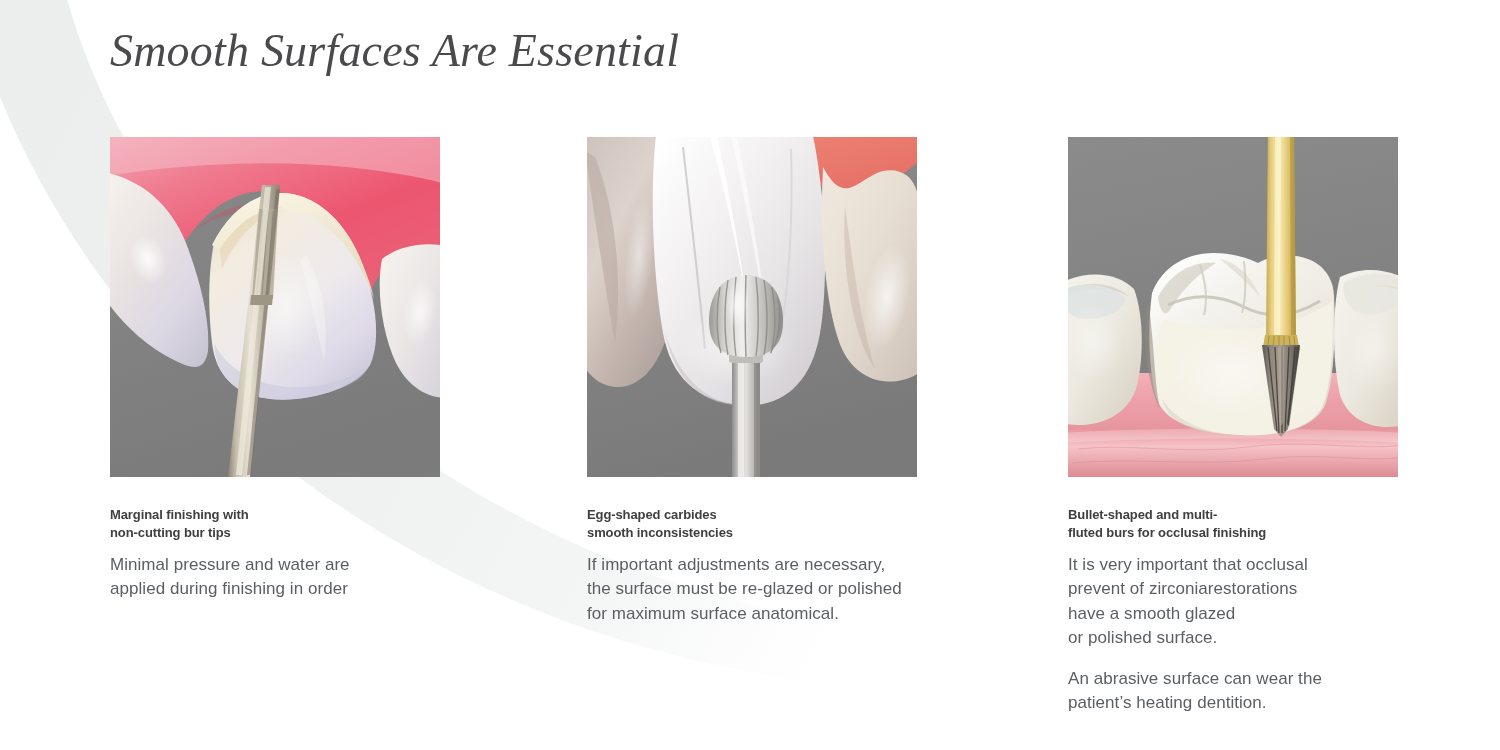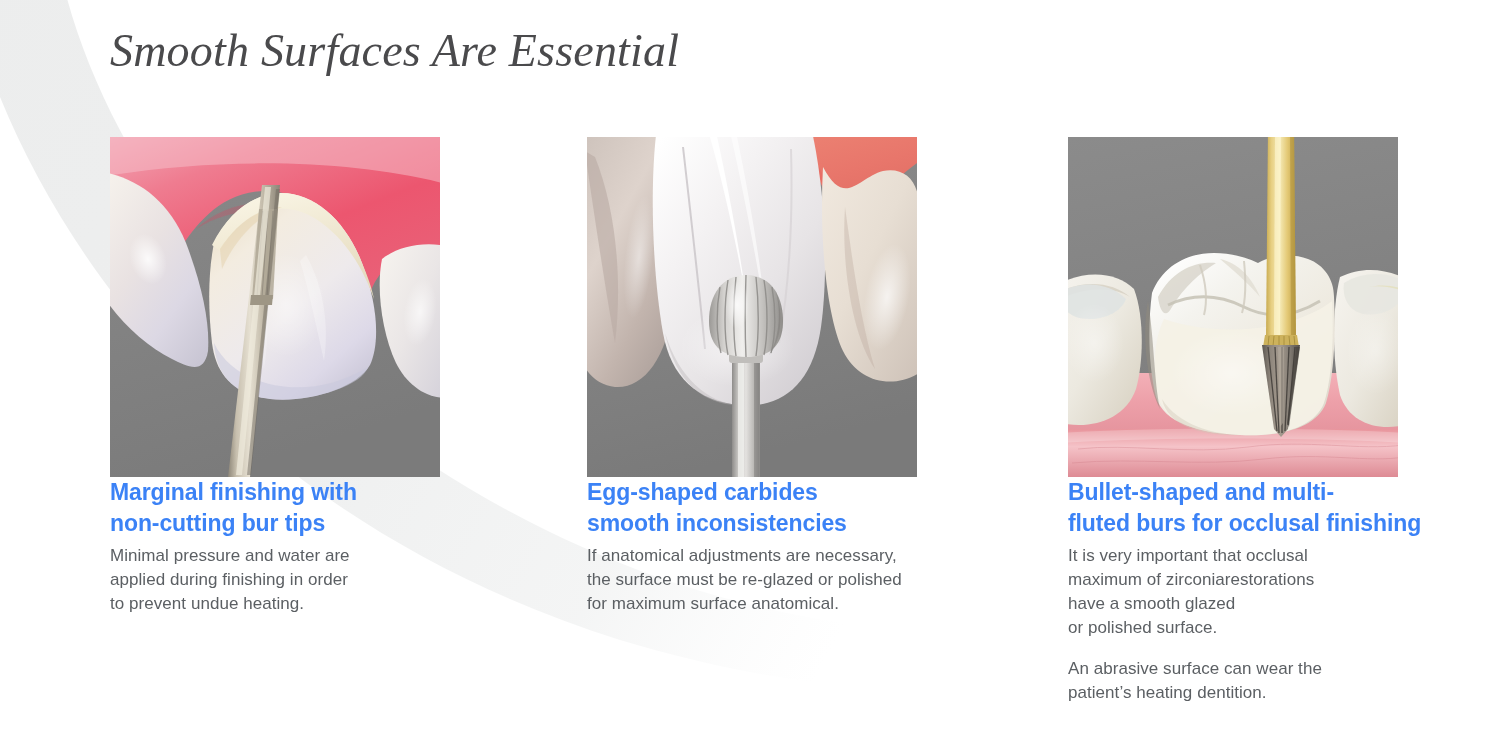--- a/index.html
+++ b/index.html
@@ -54,28 +54,29 @@
   .figure {
     width:330px; height:340px;
     display:block;
     background:#828282;
     overflow:hidden;
     position:relative;
   }
   .figure svg { display:block; }
 
   .card-heading {
-    font-size:23px;
+    margin-top:29px;
+    font-size:13px;
     font-weight:bold;
     line-height:1.36;
-    color:#3b82f6;
+    color:#404040;
     letter-spacing:-0.1px;
   }
   .card-body {
-    margin-top:4px;
+    margin-top:12px;
     font-size:17px;
     line-height:1.42;
     color:#5b5f63;
     letter-spacing:0.05px;
   }
   .card-body + .card-body { margin-top:17px; }
   .nowrapline { display:block; }
 </style>
 </head>
 <body>
@@ -229,21 +230,20 @@
       </div>
 
       <div class="card-heading">
         <span class="nowrapline">Marginal finishing with</span>
         <span class="nowrapline">non-cutting bur tips</span>
       </div>
 
       <p class="card-body">
         <span class="nowrapline">Minimal pressure and water are</span>
         <span class="nowrapline">applied during finishing in order</span>
-        <span class="nowrapline">to prevent undue heating.</span>
       </p>
     </div>
 
     <div class="col col-1">
 
       <div class="figure">
         <svg width="330" height="340" viewBox="0 0 330 340" aria-hidden="true">
           <defs>
             <linearGradient id="c2bg" x1="0" y1="0" x2="0.25" y2="1">
               <stop offset="0" stop-color="#8d8d8d"></stop>
@@ -374,21 +374,21 @@
           </g>
         </svg>
       </div>
 
       <div class="card-heading">
         <span class="nowrapline">Egg-shaped carbides</span>
         <span class="nowrapline">smooth inconsistencies</span>
       </div>
 
       <p class="card-body">
-        <span class="nowrapline">If anatomical adjustments are necessary,</span>
+        <span class="nowrapline">If important adjustments are necessary,</span>
         <span class="nowrapline">the surface must be re-glazed or polished</span>
         <span class="nowrapline">for maximum surface anatomical.</span>
       </p>
     </div>
 
     <div class="col col-2">
 
       <div class="figure">
         <svg width="330" height="340" viewBox="0 0 330 340" aria-hidden="true">
           <defs>
@@ -539,21 +539,21 @@
         </svg>
       </div>
 
       <div class="card-heading">
         <span class="nowrapline">Bullet-shaped and multi-</span>
         <span class="nowrapline">fluted burs for occlusal finishing</span>
       </div>
 
       <p class="card-body">
         <span class="nowrapline">It is very important that occlusal</span>
-        <span class="nowrapline">maximum of zirconiarestorations</span>
+        <span class="nowrapline">prevent of zirconiarestorations</span>
         <span class="nowrapline">have a smooth glazed</span>
         <span class="nowrapline">or polished surface.</span>
       </p>
       <p class="card-body">
         <span class="nowrapline">An abrasive surface can wear the</span>
         <span class="nowrapline">patient’s heating dentition.</span>
       </p>
     </div>
 
   </div>

